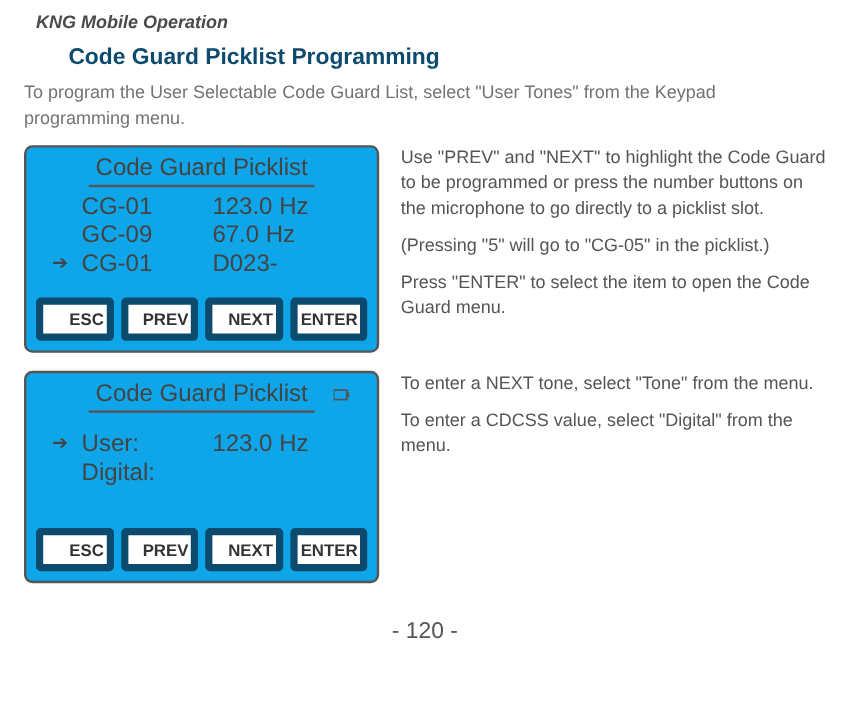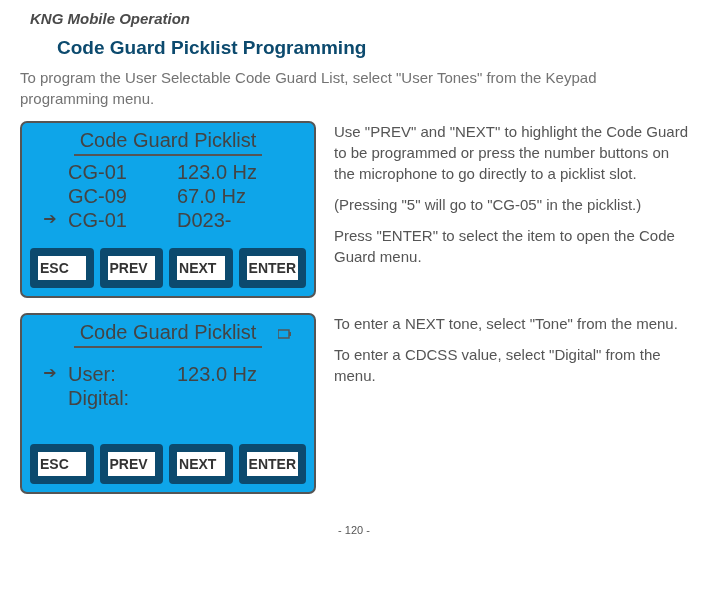--- a/index.html
+++ b/index.html
@@ -93,40 +93,40 @@
       padding: 14px 18px 6px 16px;
       min-height: 90px;
     }
     .button-row {
       display: flex;
       gap: 6px;
       padding: 6px 8px 8px 8px;
     }
     .device-button {
       flex: 1;
-      border: 8px solid #0c4a6e;
+      border: 6px solid #0c4a6e;
       border-radius: 4px;
-      text-align: left;
+      text-align: right;
       font-weight: bold;
       font-size: 14px;
       padding: 4px 2px;
       color: #333;
       background: #fff;
     }
     .side-text {
       font-size: 15px;
       line-height: 1.4;
       color: #555;
     }
     .side-text p {
       margin-bottom: 10px;
     }
     .page-number {
       text-align: center;
-      font-size: 11px;
+      font-size: 19px;
       margin-top: 30px;
       color: #555;
     }
     .arrow-icon {
       font-size: 16px;
     }
   </style>
 </head>
 <body>
 

